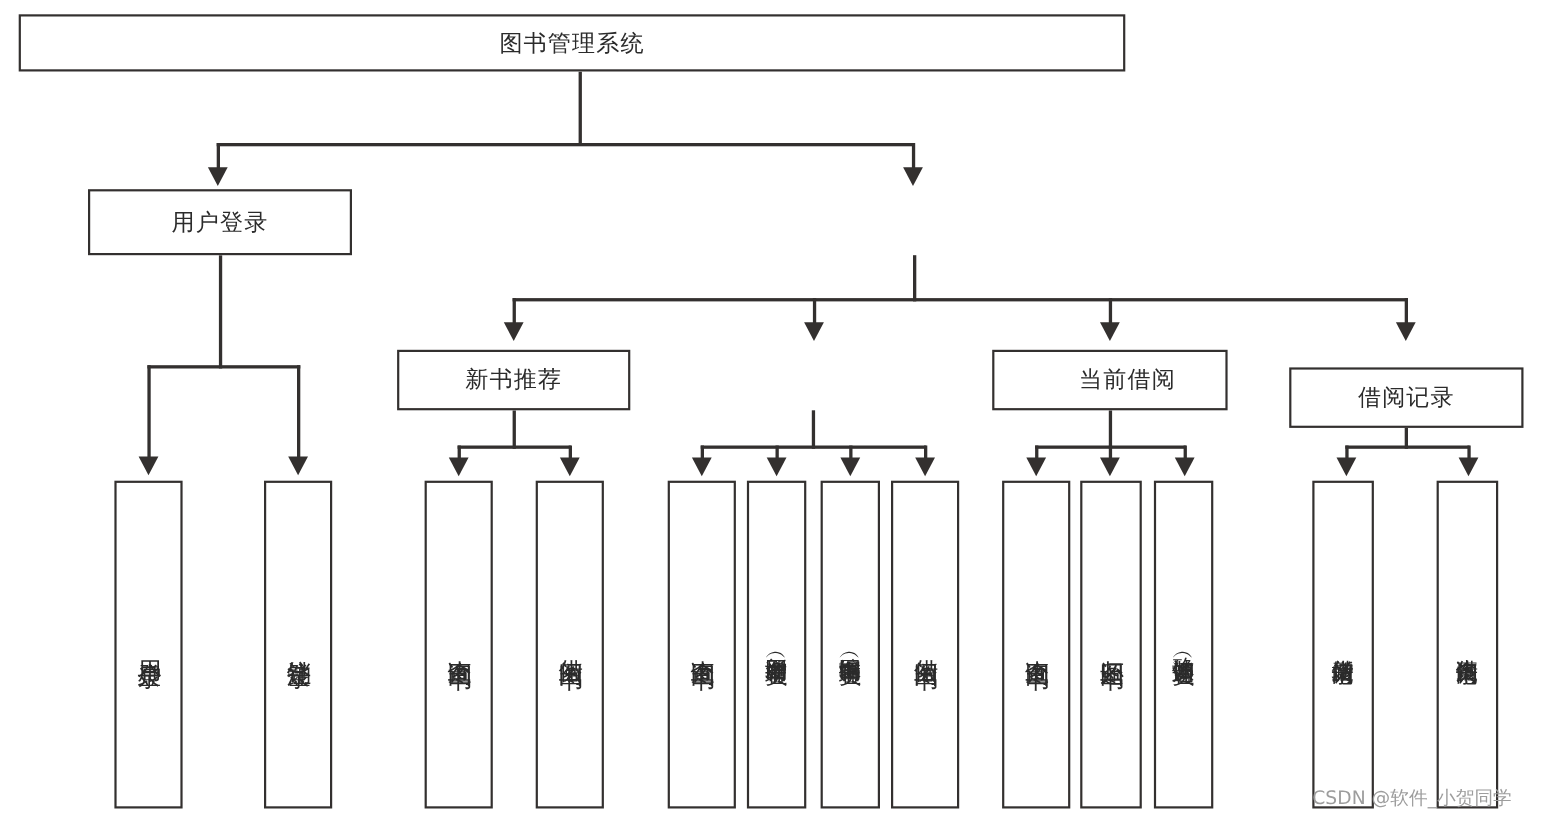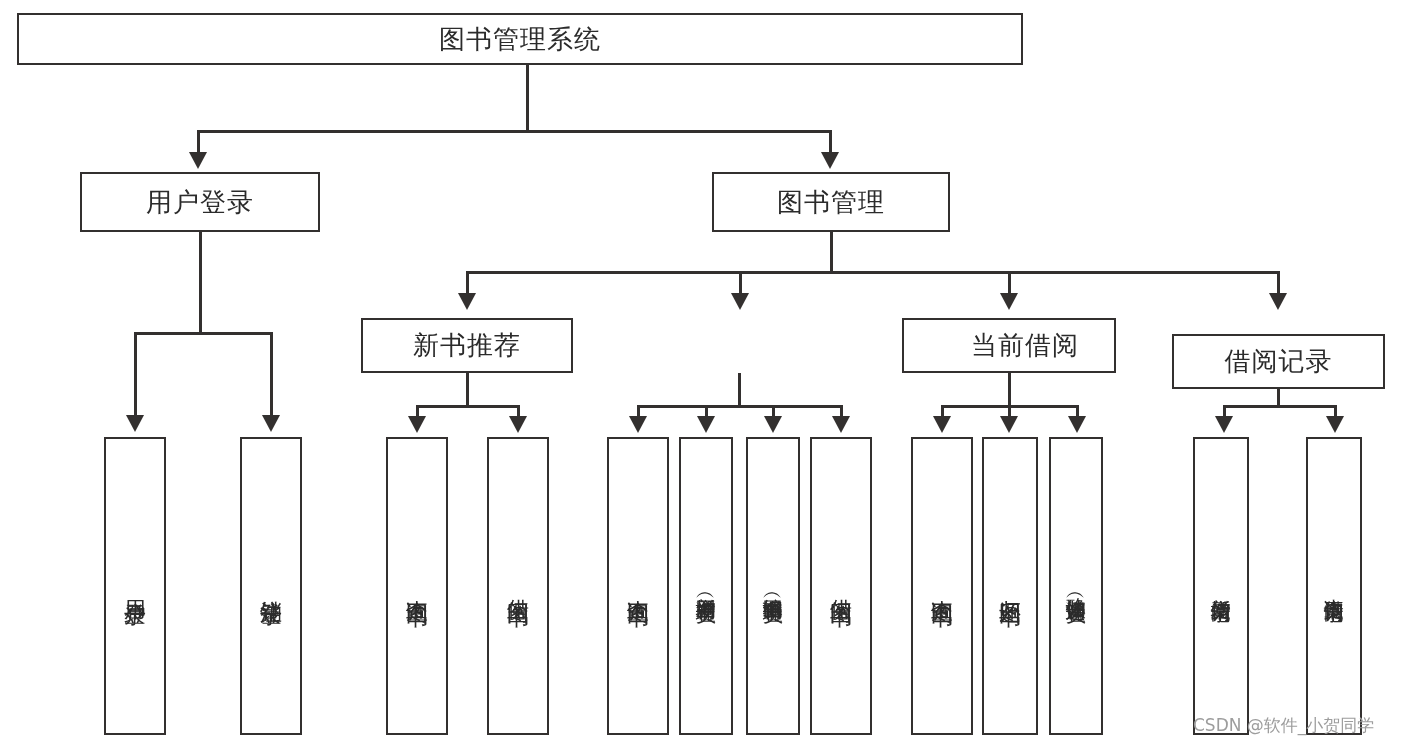--- a/index.html
+++ b/index.html
@@ -18,21 +18,21 @@
     box-sizing:border-box;
     border:2px solid #33302f;
     background:#ffffff;
     display:flex;
     align-items:center;
     justify-content:center;
     color:#2b2b2b;
     z-index:3;
   }
   .node.horiz{
-    font-size:26px;
+    font-size:21px;
     letter-spacing:1px;
     line-height:1.25;
     white-space:nowrap;
   }
   
   .node.vert{
     align-items:center;
     justify-content:center;
     padding:6px 0;
   }
@@ -87,23 +87,20 @@
 
   <div class="vline" style="left:197px;top:130px;height:24px;"></div>
   <div class="arrow" style="left:189px;top:152px;"></div>
   <div class="vline" style="left:829px;top:130px;height:24px;"></div>
   <div class="arrow" style="left:821px;top:152px;"></div>
 
   <div class="node horiz" style="left:80px;top:172px;width:240px;height:60px;">
     <span>用户登录</span>
   </div>
 
-  <div class="node horiz" style="left:712px;top:172px;width:238px;height:60px;">
-    <span>图书管理</span>
-  </div>
 
   <div class="vline" style="left:199px;top:232px;height:103px;"></div>
   <div class="hline" style="left:134px;top:332px;width:139px;"></div>
   <div class="vline" style="left:134px;top:332px;height:85px;"></div>
   <div class="arrow" style="left:126px;top:415px;"></div>
   <div class="vline" style="left:270px;top:332px;height:85px;"></div>
   <div class="arrow" style="left:262px;top:415px;"></div>
 
   <div class="vline" style="left:830px;top:232px;height:42px;"></div>
   <div class="hline" style="left:466px;top:271px;width:814px;"></div>

